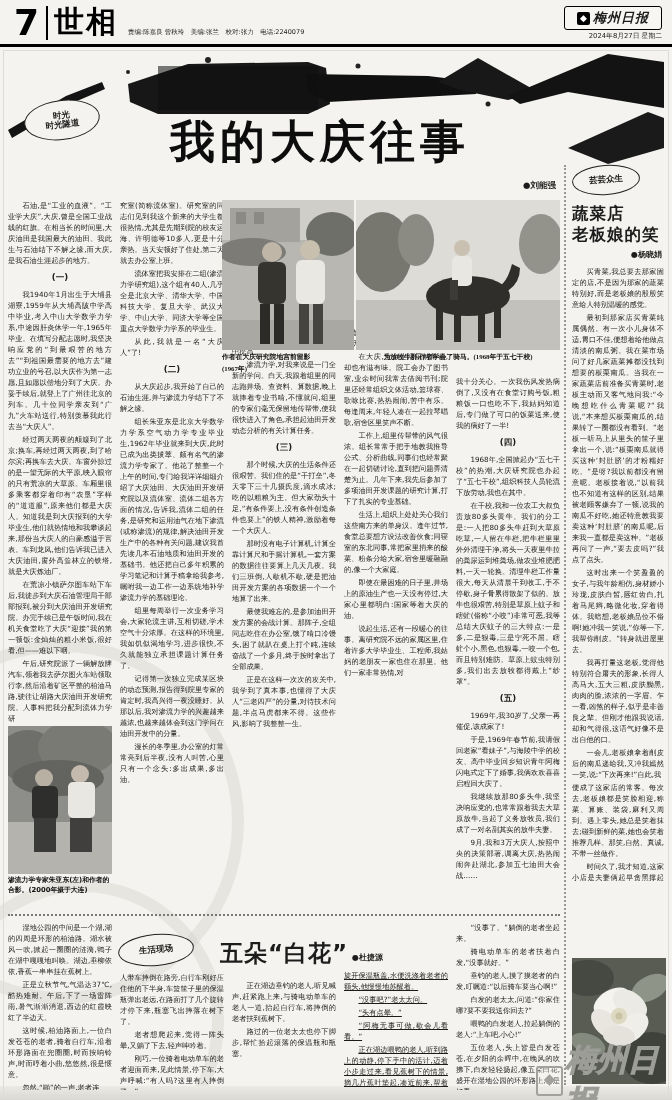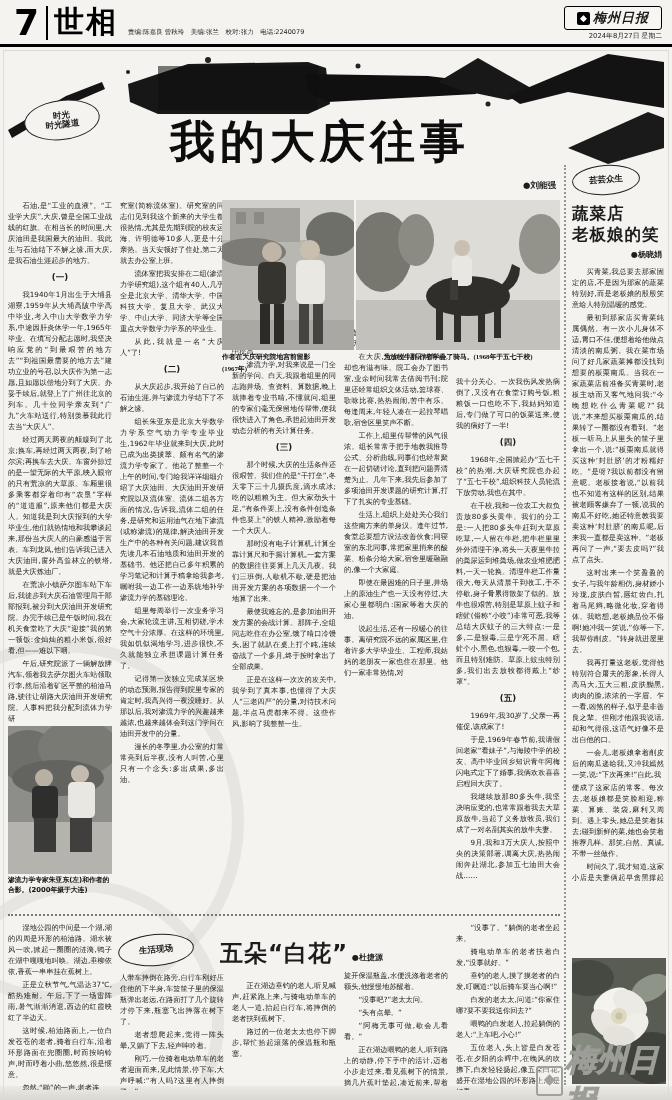--- a/index.html
+++ b/index.html
@@ -229,21 +229,21 @@
     </div>
     <div class="col" style="padding-top:50px;height:118px;">
       <p class="t" style="text-indent:0;">人带车摔倒在路旁,自行车刚好压住他的下半身,车篮筐子里的保温瓶弹出老远,在路面打了几个旋转才停下来,瓶塞飞出摔落在树下了。</p>
       <p class="t">老者想爬起来,觉得一阵头晕,又躺了下去,轻声呻吟着。</p>
       <p class="t">刚巧,一位骑着电动单车的老者迎面而来,见此情景,停下车,大声呼喊:“有人吗?这里有人摔倒了。”</p>
     </div>
     <div class="col" style="padding-top:58px;height:110px;">
       <p class="t">正在湖边垂钓的老人,听见喊声,赶紧跑上来,与骑电动单车的老人一道,抬起自行车,将摔倒的老者扶到蕉树下。</p>
       <p class="t">路过的一位老太太也停下脚步,帮忙拾起滚落的保温瓶和瓶塞。</p>
     </div>
-    <div class="col" style="padding-top:48px;height:120px;">
+    <div class="col" style="padding-top:48px;height:120px;text-decoration:underline;">
       <p class="t" style="text-indent:0;">旋开保温瓶盖,水便洗涤着老者的额头,他慢慢地苏醒着。</p>
       <p class="t">“没事吧?”老太太问。</p>
       <p class="t">“头有点晕。”</p>
       <p class="t">“阿梅无事可做,歇会儿看看。”</p>
       <p class="t">正在湖边喂鸭的老人,听到路上的动静,停下手中的活计,迈着小步走过来,看见蕉树下的情景,摘几片蕉叶垫起,凑近前来,帮着搀上。</p>
     </div>
     <div class="col">
       <p class="t">“没事了。”躺倒的老者坐起来。</p>
       <p class="t">骑电动单车的老者扶着白发,“没事就好。”</p>
       <p class="t">垂钓的老人,摸了摸老者的白发,叮嘱道:“以后骑车要当心啊!”</p>

